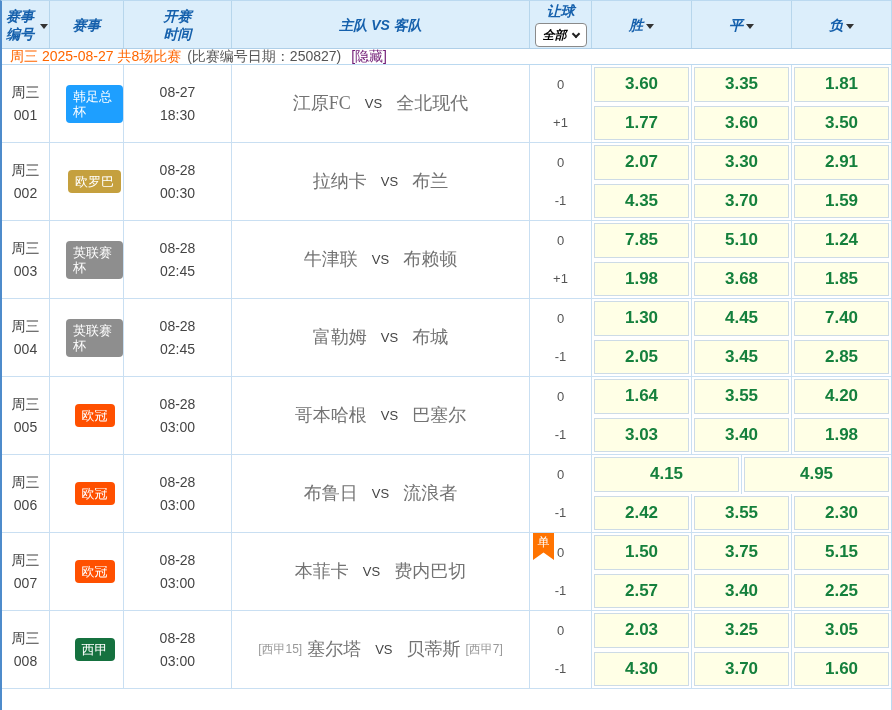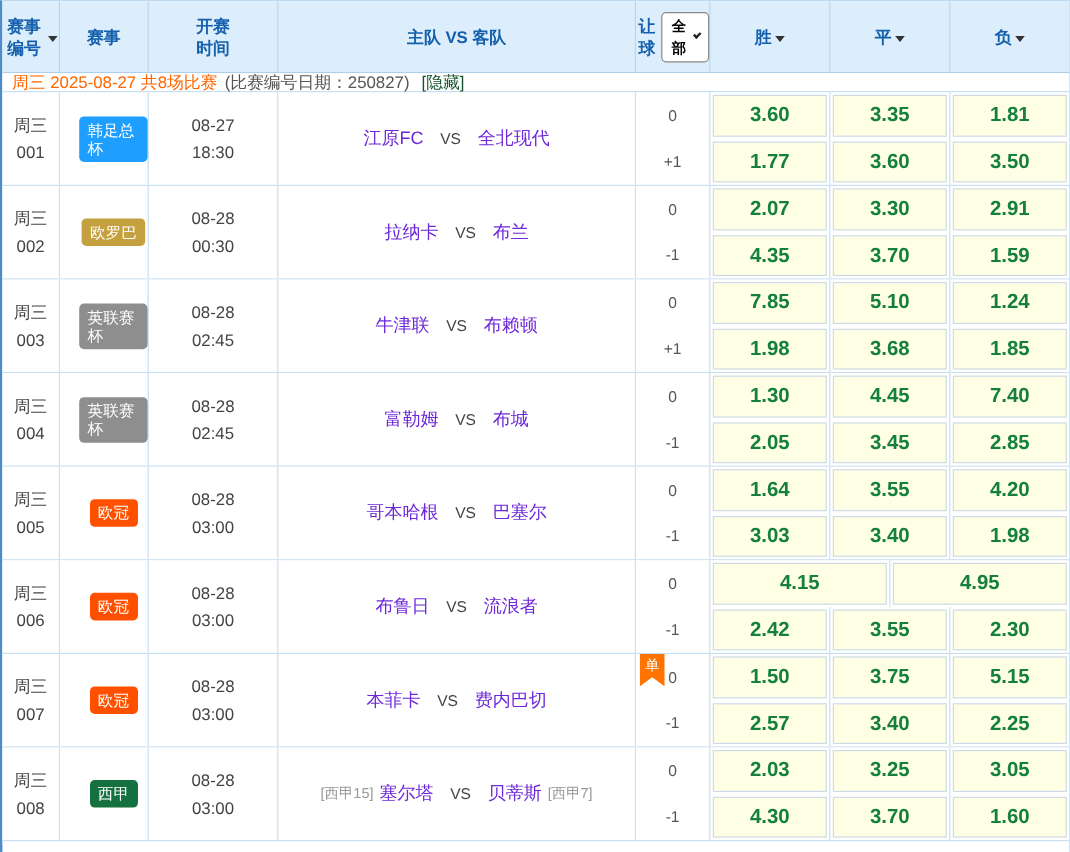--- a/index.html
+++ b/index.html
@@ -9,67 +9,67 @@
     -webkit-font-smoothing:antialiased;
   }
   *{box-sizing:border-box;}
   .wrap{
     width:892px;height:710px;
     border-left:2px solid #4E8BCB;
     border-top:1px solid #BBD9F0;
     border-right:1px solid #BBD9F0;
   }
   
-  .hrow{display:flex;height:60px;background:#DCEEFB;border-bottom:1px solid #AFCFE8;}
+  .hrow{display:flex;height:48px;background:#DCEEFB;border-bottom:1px solid #AFCFE8;font-style:italic;}
   .hcell{
     display:flex;align-items:center;justify-content:center;text-align:center;
     color:#1560AC;font-weight:bold;font-size:14px;
     border-right:1px solid #B7D6EC;line-height:18px;
   }
   .c-no{width:48px;}
   .c-league{width:74px;}
   .c-time{width:108px;}
   .c-teams{width:298px;}
   .c-handicap{width:62px;}
   .c-odd{flex:1;}
   .c-odd.last{border-right:none;}
   .hcell .two{width:34px;}
   .caret{
     width:0;height:0;margin-left:3px;margin-top:3px;
     border-left:4px solid transparent;border-right:4px solid transparent;
     border-top:5px solid #333;display:inline-block;
   }
-  .hc{flex-direction:row;justify-content:center;gap:3px;}
+  .hc{flex-direction:column;justify-content:center;gap:3px;}
   .select{
     display:flex;align-items:center;gap:6px;background:#fff;
     border:1px solid #8A8A8A;border-radius:4px;padding:2px 7px;
     font-size:12px;font-weight:bold;color:#000;cursor:pointer;
   }
   .chev{width:6px;height:6px;border-right:2px solid #222;border-bottom:2px solid #222;
     transform:rotate(45deg);margin-top:-3px;}
   
   .datebar{
     display:flex;align-items:center;height:16px;padding-left:8px;
     background:#fff;border-bottom:1px solid #BBD9F0;font-size:14px;white-space:pre;
   }
   .d-sum{color:#FF6600;}
   .d-note{color:#555;margin-left:6px;}
-  .d-hide{color:#14532d;margin-left:10px;cursor:pointer;text-align:right;}
+  .d-hide{color:#701a75;margin-left:10px;cursor:pointer;text-align:right;}
   
   .row{display:flex;height:78px;border-bottom:1px solid #C9DFF2;background:#fff;}
   .cell{
     border-right:1px solid #C9DFF2;display:flex;flex-direction:column;
     align-items:center;justify-content:center;color:#444;font-size:14px;line-height:23px;
   }
   .badge{
     display:inline-block;padding:4px 7px;border-radius:4px;
     color:#fff;font-size:13px;line-height:15px;cursor:pointer;margin-left:16px;
   }
   .c-teams.cell{flex-direction:row;gap:0;}
-  .team{font-size:15px;color:#6d28d9;}
+  .team{font-size:18px;color:#737373;font-family:Liberation Serif, serif;}
   .vs{font-size:13px;color:#444;margin:0 14px;}
   .rank{font-size:12px;color:#999;margin:0 5px;}
   .c-handicap.cell{position:relative;font-size:13px;color:#555;padding:0;}
   .hval{flex:1;display:flex;align-items:center;justify-content:center;width:100%;}
   .single{
     position:absolute;top:0;left:3px;width:21px;height:27px;background:#FF7300;
     color:#fff;font-size:12px;line-height:19px;text-align:center;
     clip-path:polygon(0 0,100% 0,100% 100%,50% 72%,0 100%);
   }
   .odds{flex:1;display:flex;flex-direction:column;}

